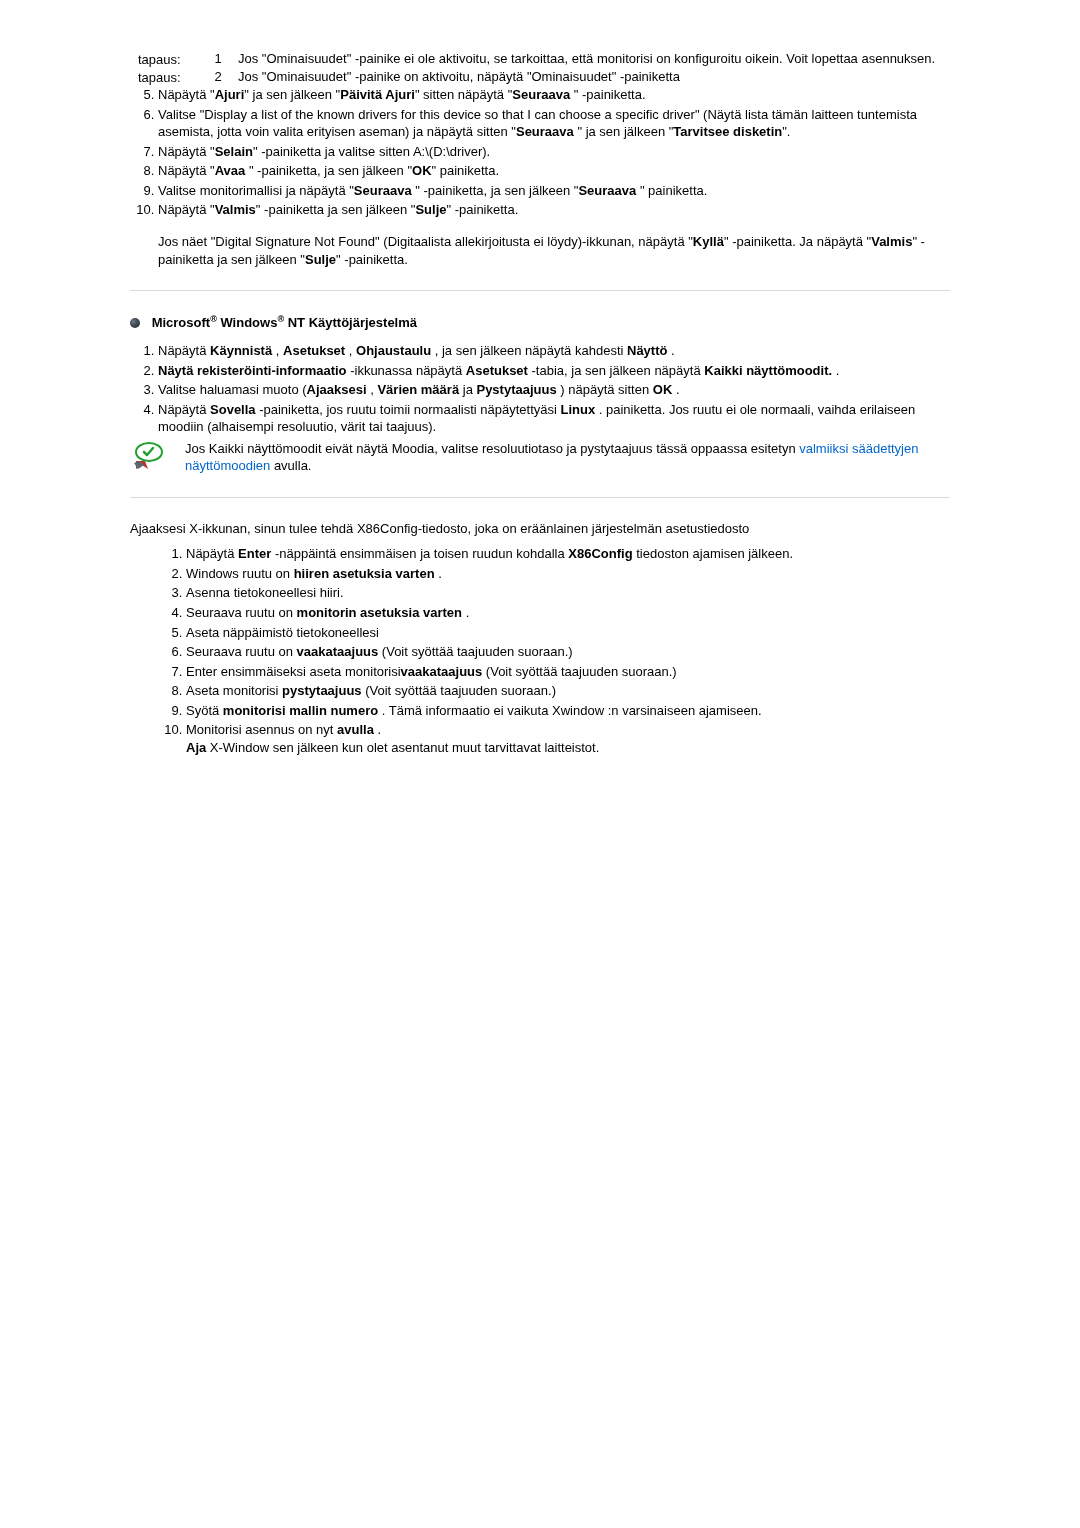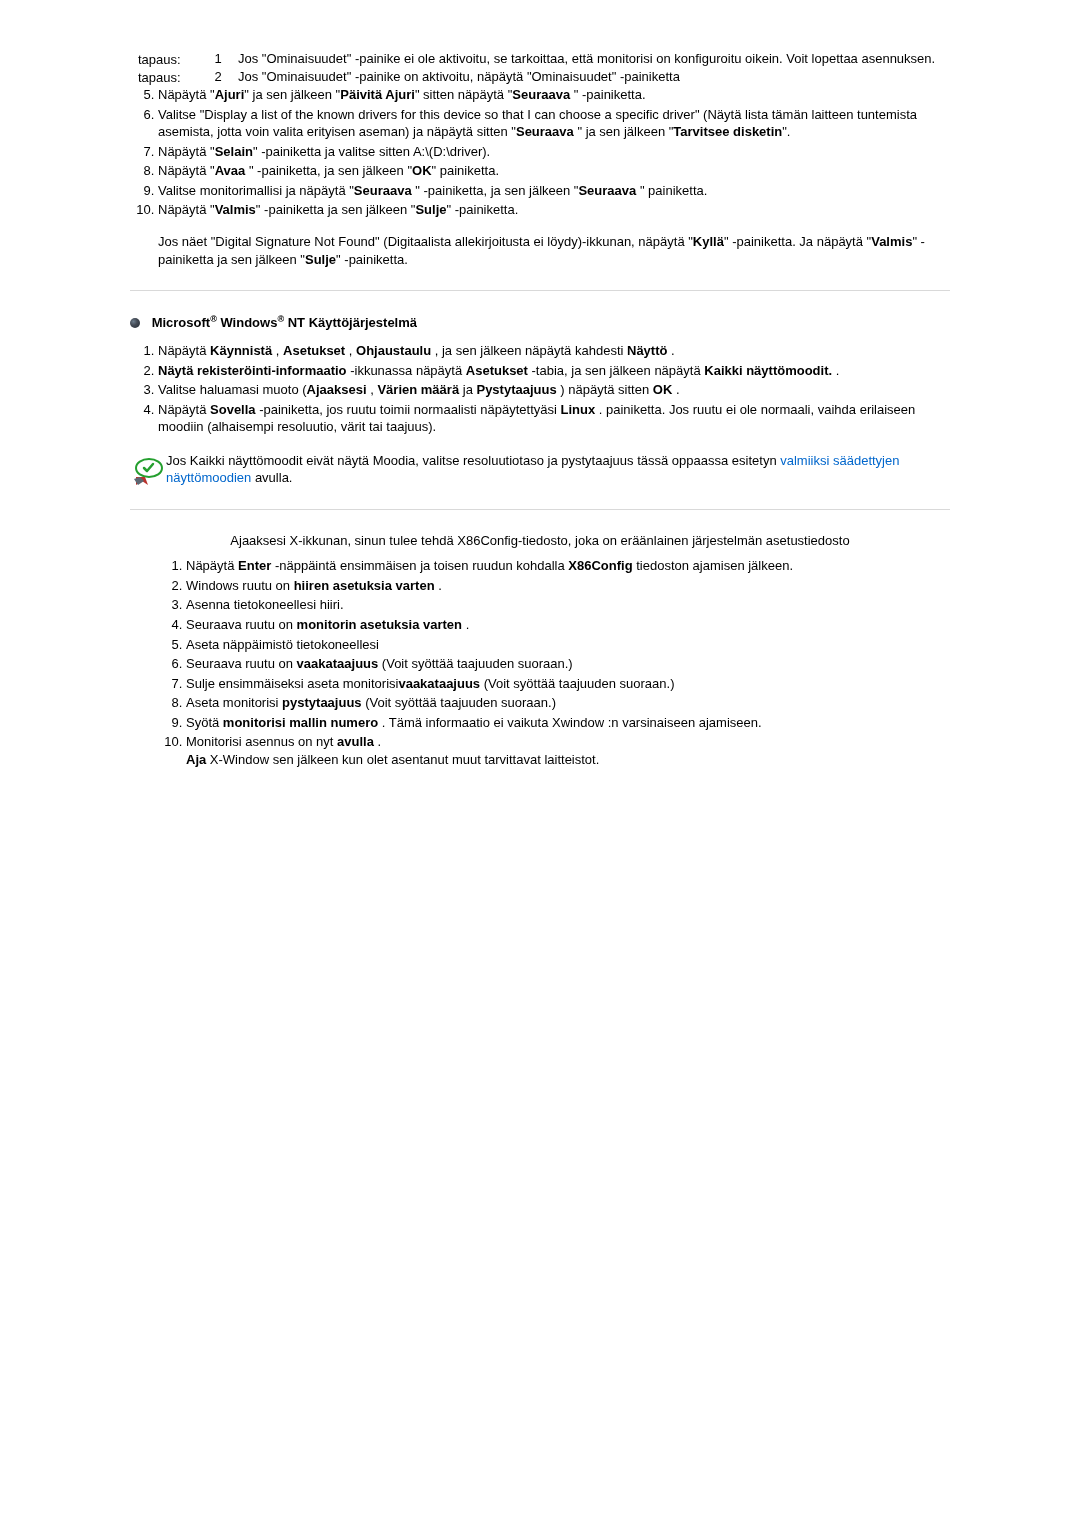--- a/index.html
+++ b/index.html
@@ -57,26 +57,26 @@
     width: 40px;
     text-align: center;
     flex-shrink: 0;
   }
   .post-note {
     margin-top: 14px;
     padding-left: 28px;
   }
   .intro {
     margin: 22px 0 8px 0;
-    text-align: center;
   }
   .note-row {
     display: flex;
-    align-items: flex-end;
-    margin-top: 16px;
+    align-items: flex-start;
+    margin-top: 4px;
+    gap: 19px;
   }
   .note-icon {
     width: 36px;
     flex-shrink: 0;
     padding-top: 1px;
   }
   .note-text {
     flex: 1;
   }
   .link {
@@ -152,21 +152,21 @@
     <div class="intro" style="padding-left:0;">Ajaaksesi X-ikkunan, sinun tulee tehdä X86Config-tiedosto, joka on eräänlainen järjestelmän asetustiedosto</div>
 
     <div class="indent-block">
       <ol class="main-list">
         <li><span>Näpäytä </span><b>Enter</b><span> -näppäintä ensimmäisen ja toisen ruudun kohdalla </span><b>X86Config</b><span> tiedoston ajamisen jälkeen.</span></li>
         <li><span>Windows ruutu on </span><b>hiiren asetuksia varten</b><span> .</span></li>
         <li>Asenna tietokoneellesi hiiri.</li>
         <li><span>Seuraava ruutu on </span><b>monitorin asetuksia varten</b><span> .</span></li>
         <li>Aseta näppäimistö tietokoneellesi</li>
         <li><span>Seuraava ruutu on </span><b>vaakataajuus</b><span> (Voit syöttää taajuuden suoraan.)</span></li>
-        <li><span>Sulje ensimmäiseksi aseta monitorisi</span><b>vaakataajuus</b><span> (Voit syöttää taajuuden suoraan.)</span></li>
+        <li><span>Enter ensimmäiseksi aseta monitorisi</span><b>vaakataajuus</b><span> (Voit syöttää taajuuden suoraan.)</span></li>
         <li><span>Aseta monitorisi </span><b>pystytaajuus</b><span> (Voit syöttää taajuuden suoraan.)</span></li>
         <li><span>Syötä </span><b>monitorisi mallin numero</b><span> . Tämä informaatio ei vaikuta Xwindow :n varsinaiseen ajamiseen.</span></li>
         <li>
           <span>Monitorisi asennus on nyt </span><b>avulla</b><span> .</span><br>
           <b>Aja</b><span> X-Window sen jälkeen kun olet asentanut muut tarvittavat laitteistot.</span>
         </li>
       </ol>
     </div>
 
   </div>

